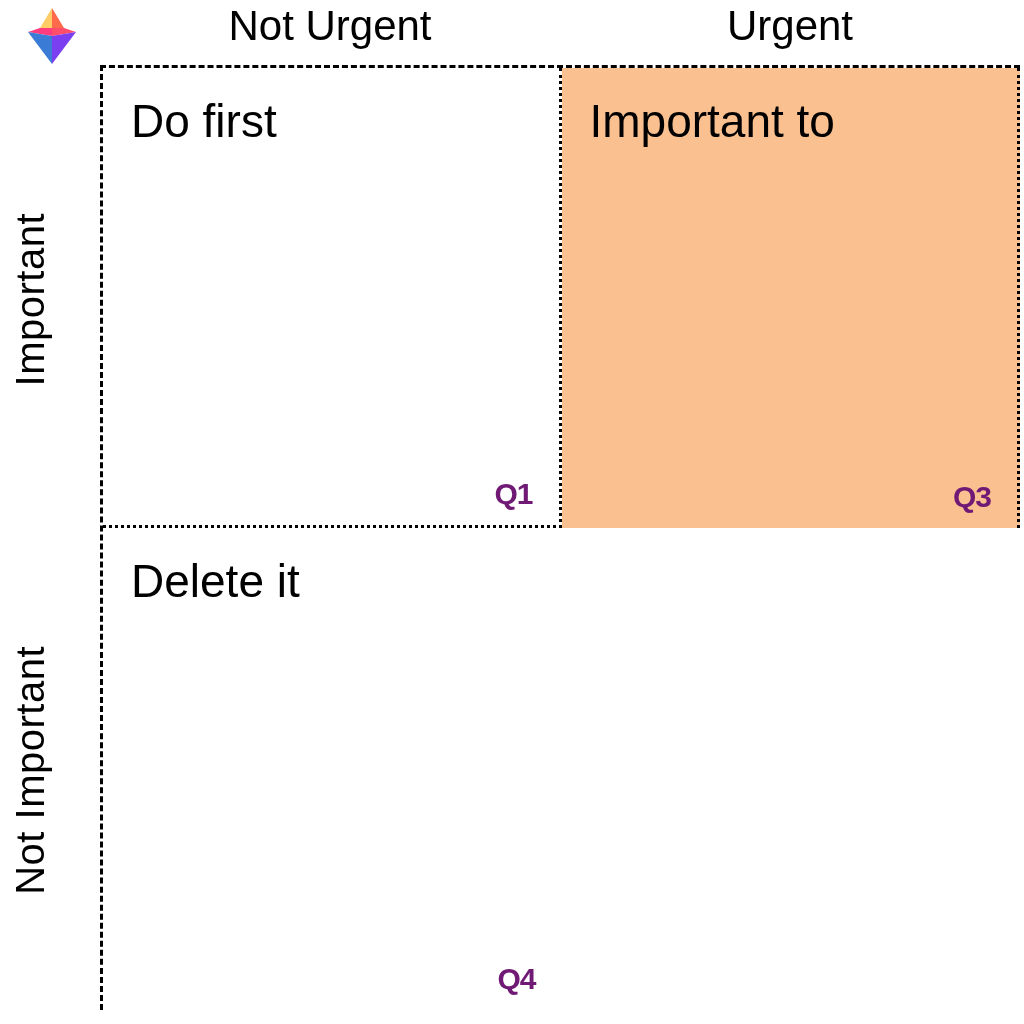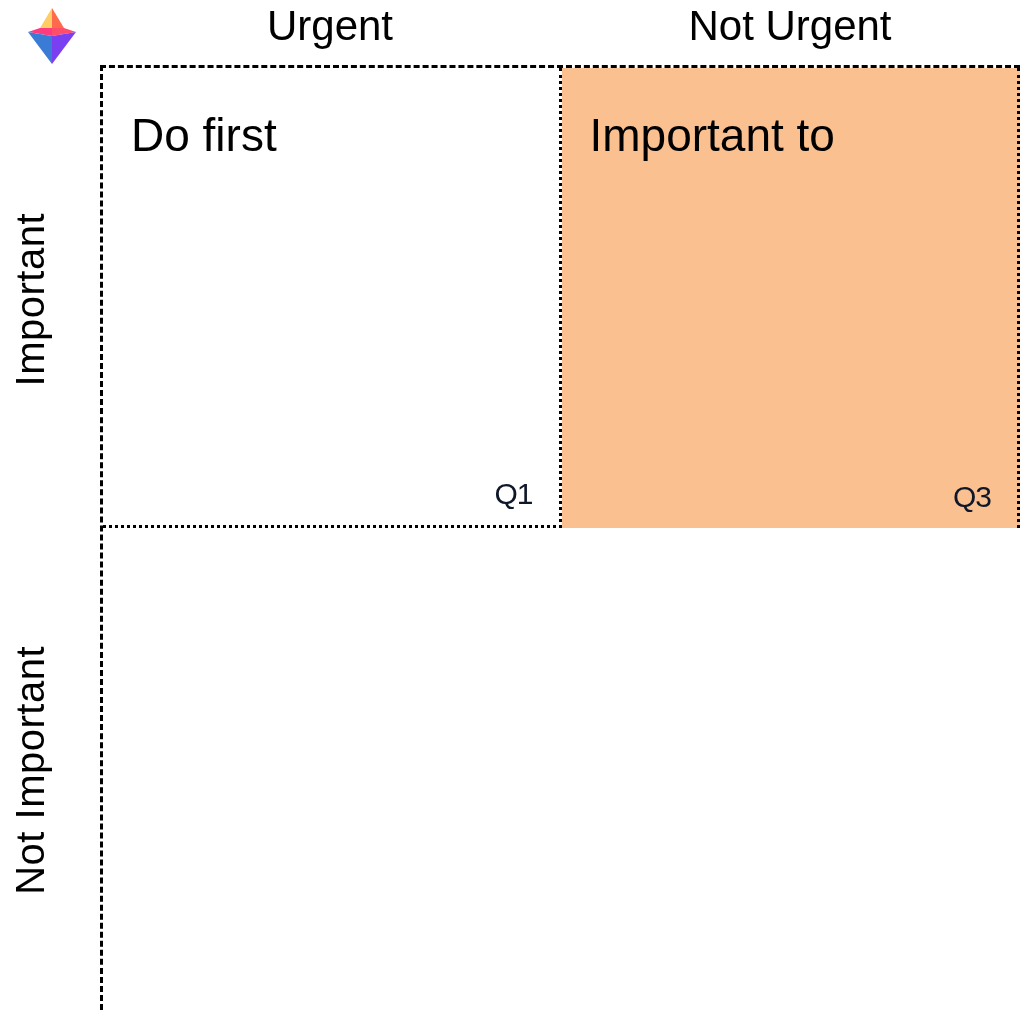--- a/index.html
+++ b/index.html
@@ -93,62 +93,66 @@
     .q3 {
       border-right: 3px dotted #000;
       background: #fac090;
     }
     .q4 {
     }
     .quad-title {
       font-size: 46px;
       font-weight: 400;
       color: #000;
-      margin-top: 20px;
+      margin-top: 6px;
     }
     .quad-code {
       position: absolute;
       bottom: 14px;
       right: 26px;
       font-size: 30px;
-      font-weight: 400;
-      color: #0f172a;
+      font-weight: 700;
+      color: #701a75;
       letter-spacing: -1px;
     }
   </style>
 </head>
 <body>
 
 <div class="logo">
   <svg viewBox="0 0 48 56" width="48" height="56">
     <polygon points="24,0 12,20 24,20" fill="#ffcc66"></polygon>
     <polygon points="24,0 24,20 36,20" fill="#ff6a4d"></polygon>
     <polygon points="12,20 0,24 24,28 24,20" fill="#ff3b7f"></polygon>
     <polygon points="36,20 48,24 24,28 24,20" fill="#ff4d6a"></polygon>
     <polygon points="0,24 24,28 24,56" fill="#3a7bd5"></polygon>
     <polygon points="48,24 24,28 24,56" fill="#7b3ff2"></polygon>
   </svg>
 </div>
 
 <div class="col-headers">
+  <div class="col-header">Not Urgent</div>
   <div class="col-header">Urgent</div>
-  <div class="col-header">Not Urgent</div>
 </div>
 
 <div class="row-header row-header-1">
   <span>Important</span>
 </div>
 <div class="row-header row-header-2">
   <span>Not Important</span>
 </div>
 
 <div class="matrix">
   <div class="matrix-inner">
     <div class="quadrant q1">
       <div class="quad-title">Do first</div>
       <div class="quad-code">Q1</div>
     </div>
     <div class="quadrant q3">
       <div class="quad-title">Important to</div>
       <div class="quad-code">Q3</div>
     </div>
+    <div class="quadrant q4">
+      <div class="quad-title">Delete it</div>
+      <div class="quad-code">Q4</div>
+    </div>
   </div>
 </div>
 
 </body></html>

